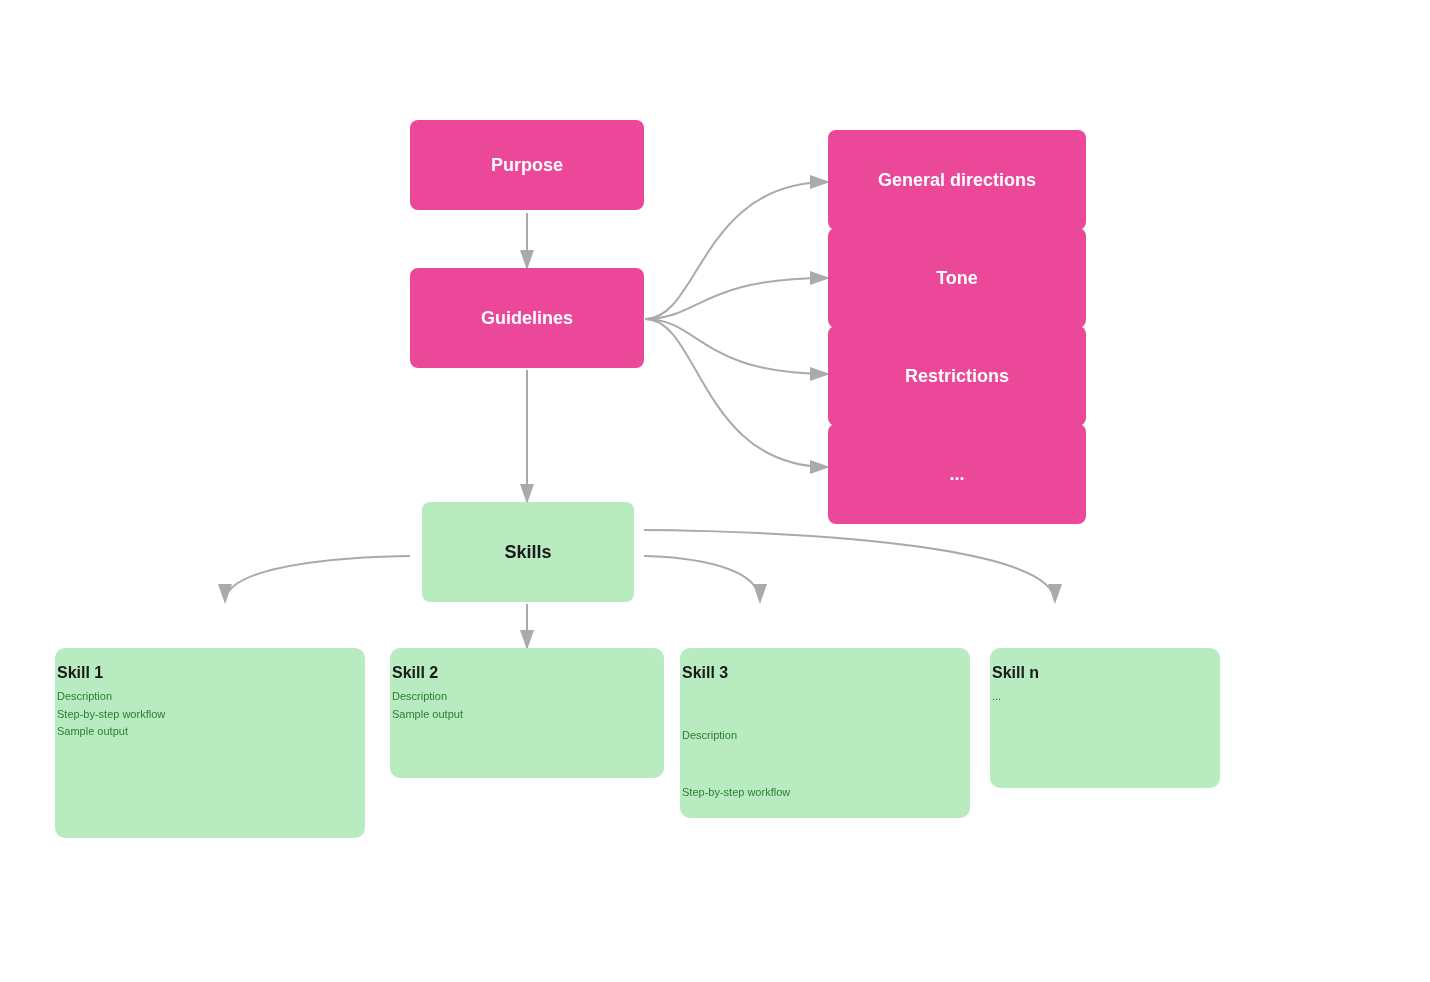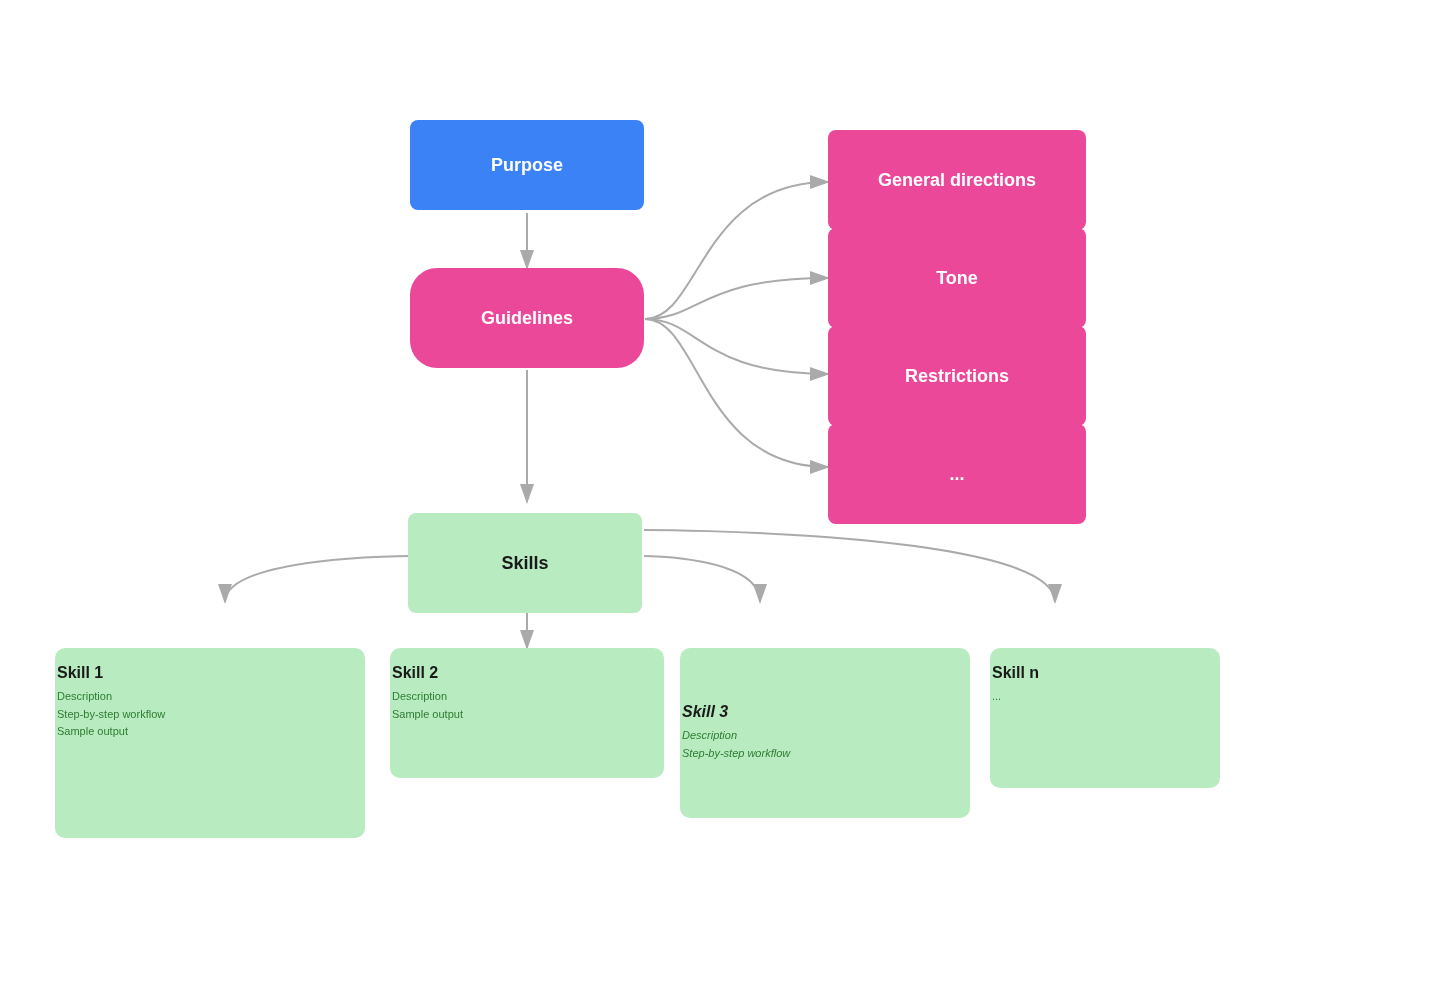--- a/index.html
+++ b/index.html
@@ -19,21 +19,21 @@
     .node {
       position: absolute;
       border-radius: 8px;
       display: flex;
       align-items: center;
       justify-content: center;
       text-align: center;
       font-weight: bold;
     }
     .node-green-dark {
-      background: #3b82f6;
+      background: #ec4899;
       color: white;
     }
     .node-blue {
       background: #ec4899;
       color: white;
     }
     .node-green-light {
       background: #b8ebc0;
       color: #1a1a1a;
       font-weight: bold;
@@ -99,58 +99,58 @@
     <path d="M 644 556 C 644 556, 760 556, 760 602" stroke="#aaaaaa" stroke-width="2" fill="none" marker-end="url(#arrowhead)"></path>
 
     <path d="M 644 530 C 644 530, 1055 530, 1055 602" stroke="#aaaaaa" stroke-width="2" fill="none" marker-end="url(#arrowhead)"></path>
 
   </svg>
 
   <div class="node node-green-dark" style="left: 410px; top: 120px; width: 234px; height: 90px;">
     <span class="node-label">Purpose</span>
   </div>
 
-  <div class="node node-blue" style="left: 410px; top: 268px; width: 234px; height: 100px; border-radius: 27px;">
+  <div class="node node-blue" style="left: 410px; top: 268px; width: 234px; height: 100px;">
     <span class="node-label">Guidelines</span>
   </div>
 
   <div class="node node-blue" style="left: 828px; top: 130px; width: 258px; height: 100px;">
     <span class="node-label">General directions</span>
   </div>
 
   <div class="node node-blue" style="left: 828px; top: 326px; width: 258px; height: 100px;">
     <span class="node-label">Restrictions</span>
   </div>
 
   <div class="node node-blue" style="left: 828px; top: 228px; width: 258px; height: 100px;">
     <span class="node-label">Tone</span>
   </div>
 
   <div class="node node-blue" style="left: 828px; top: 424px; width: 258px; height: 100px;">
     <span class="node-label">...</span>
   </div>
 
-  <div class="node node-green-light" style="left: 408px; top: 502px; width: 234px; height: 100px; margin-top: 11px;">
+  <div class="node node-green-light" style="left: 422px; top: 502px; width: 212px; height: 100px;">
     <span class="node-label">Skills</span>
   </div>
 
   <div class="node node-green-light-skill" style="left: 55px; top: 648px; width: 310px; height: 190px; border-radius: 10px; flex-direction: column; justify-content: flex-start;">
     <div class="skill-title">Skill 1</div>
     <div class="skill-item">Description</div>
     <div class="skill-item">Step-by-step workflow</div>
     <div class="skill-item">Sample output</div>
   </div>
 
   <div class="node node-green-light-skill" style="left: 390px; top: 648px; width: 274px; height: 130px; border-radius: 10px; flex-direction: column; justify-content: flex-start;">
     <div class="skill-title">Skill 2</div>
     <div class="skill-item">Description</div>
     <div class="skill-item">Sample output</div>
   </div>
 
-  <div class="node node-green-light-skill" style="left: 680px; top: 648px; width: 290px; height: 170px; border-radius: 10px; flex-direction: column; justify-content: center; font-style: italic;">
+  <div class="node node-green-light-skill" style="left: 680px; top: 648px; width: 290px; height: 170px; border-radius: 10px; flex-direction: column; justify-content: space-between;">
     <div class="skill-title">Skill 3</div>
     <div class="skill-item">Description</div>
     <div class="skill-item">Step-by-step workflow</div>
   </div>
 
   <div class="node node-green-light-skill" style="left: 990px; top: 648px; width: 230px; height: 140px; border-radius: 10px; flex-direction: column; justify-content: flex-start;">
     <div class="skill-title">Skill n</div>
     <div class="skill-item">...</div>
   </div>
 

